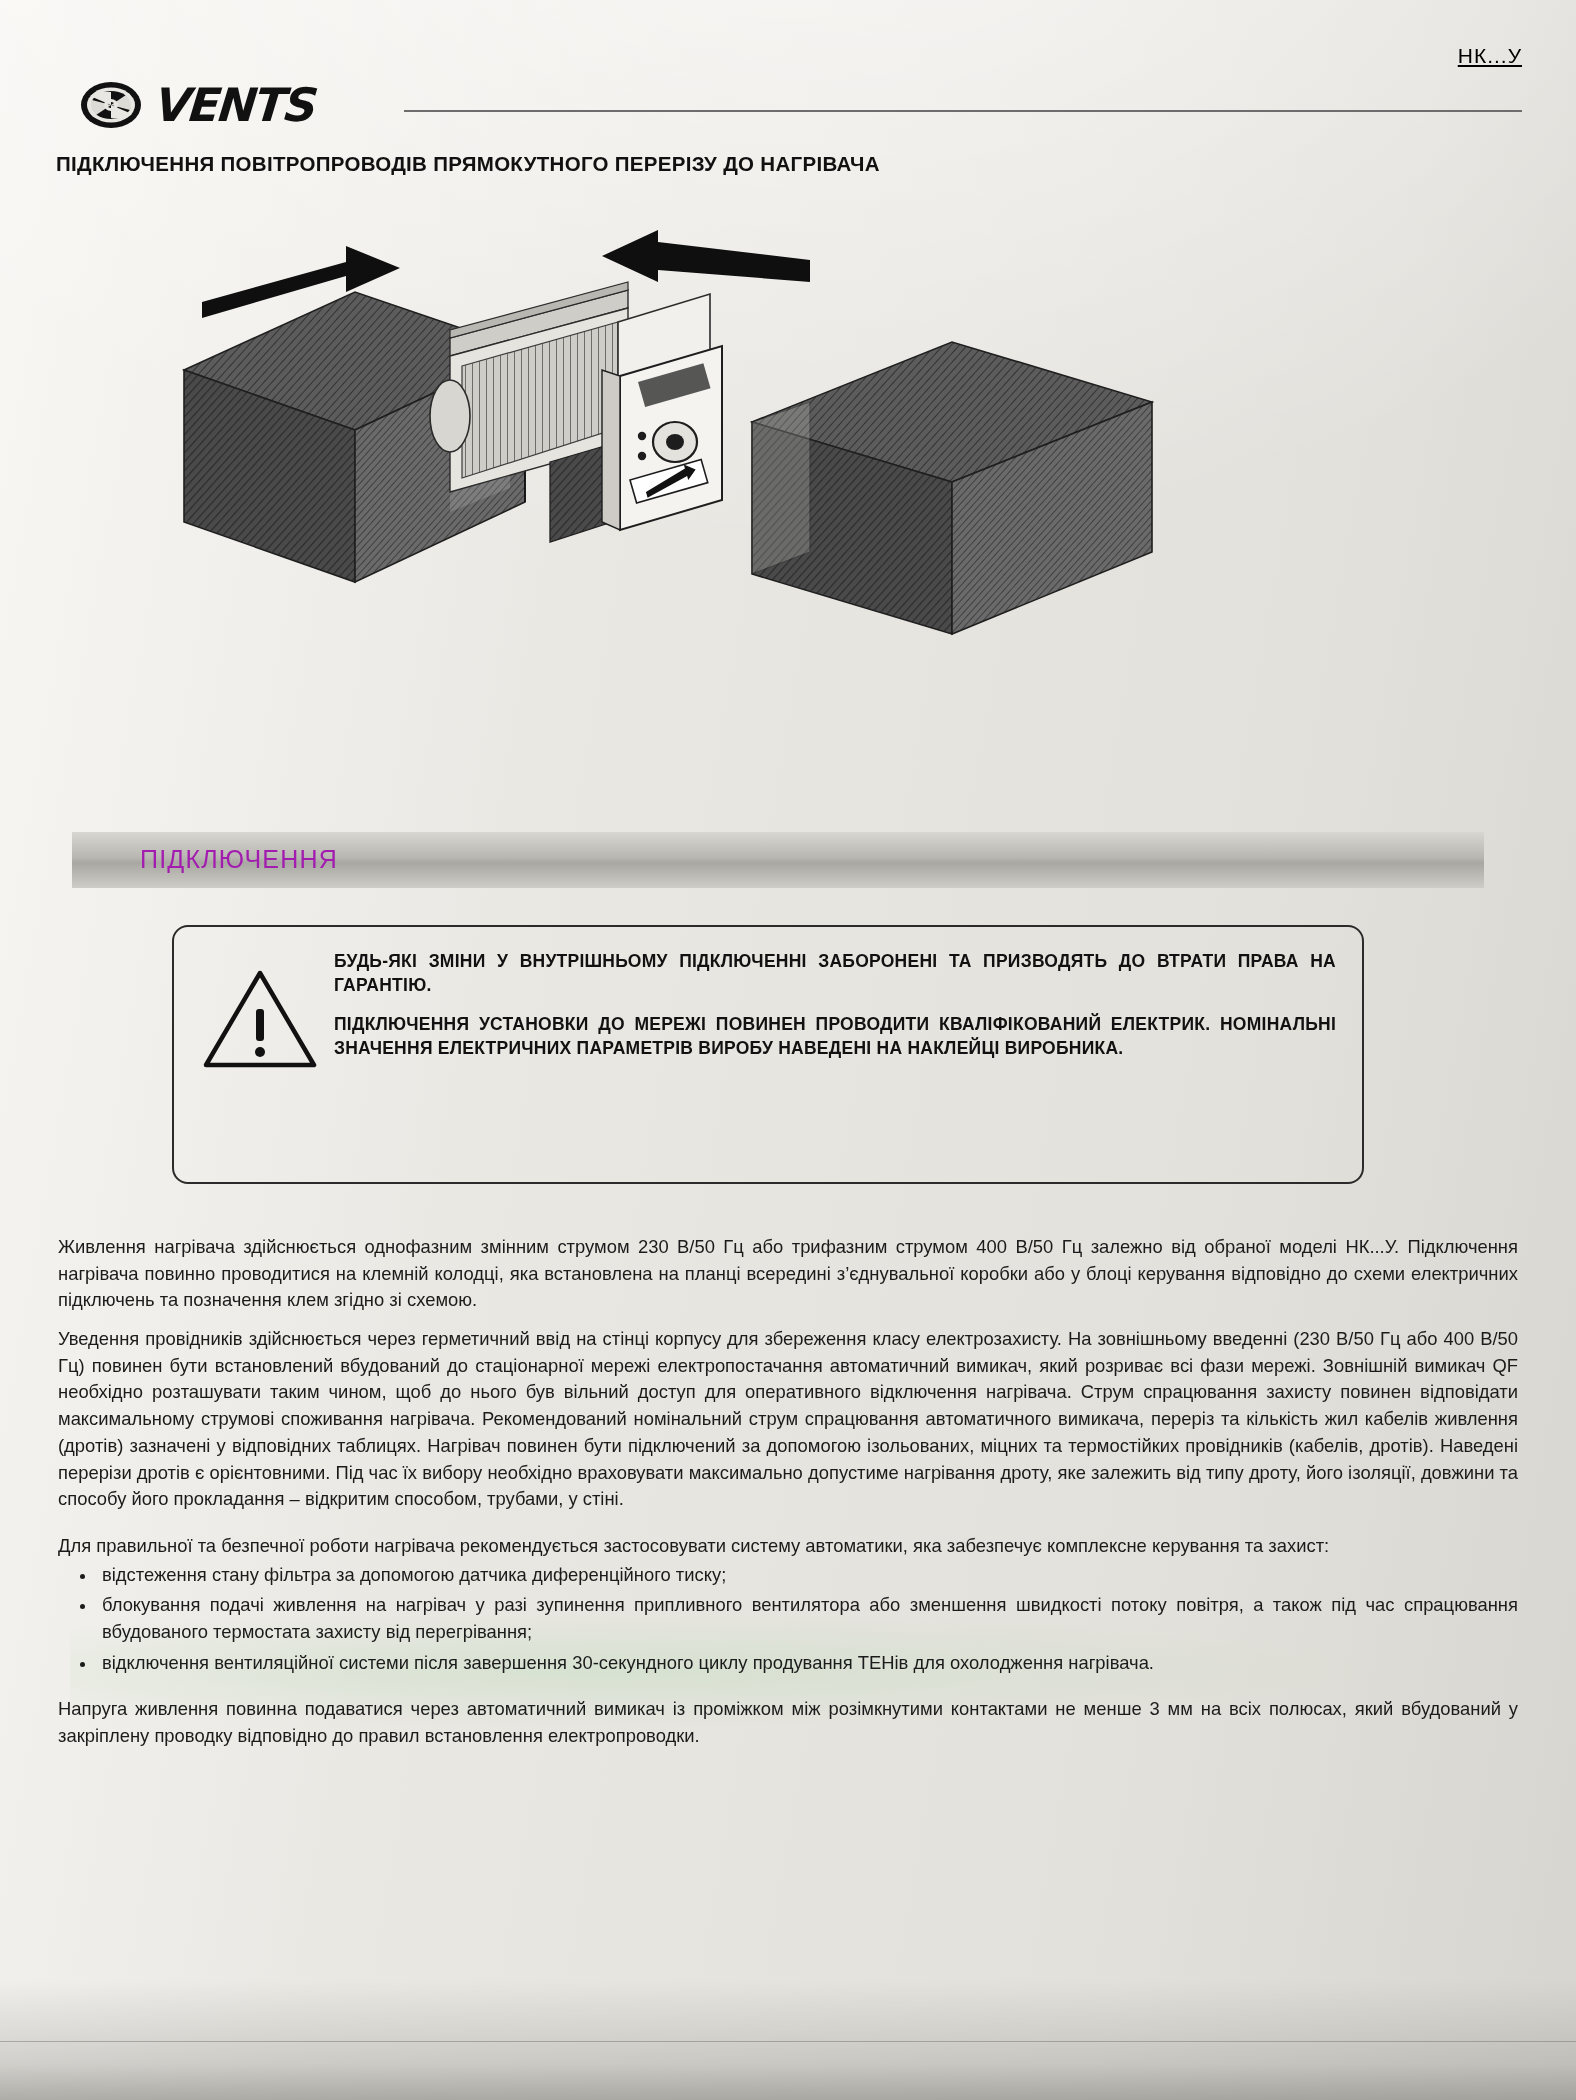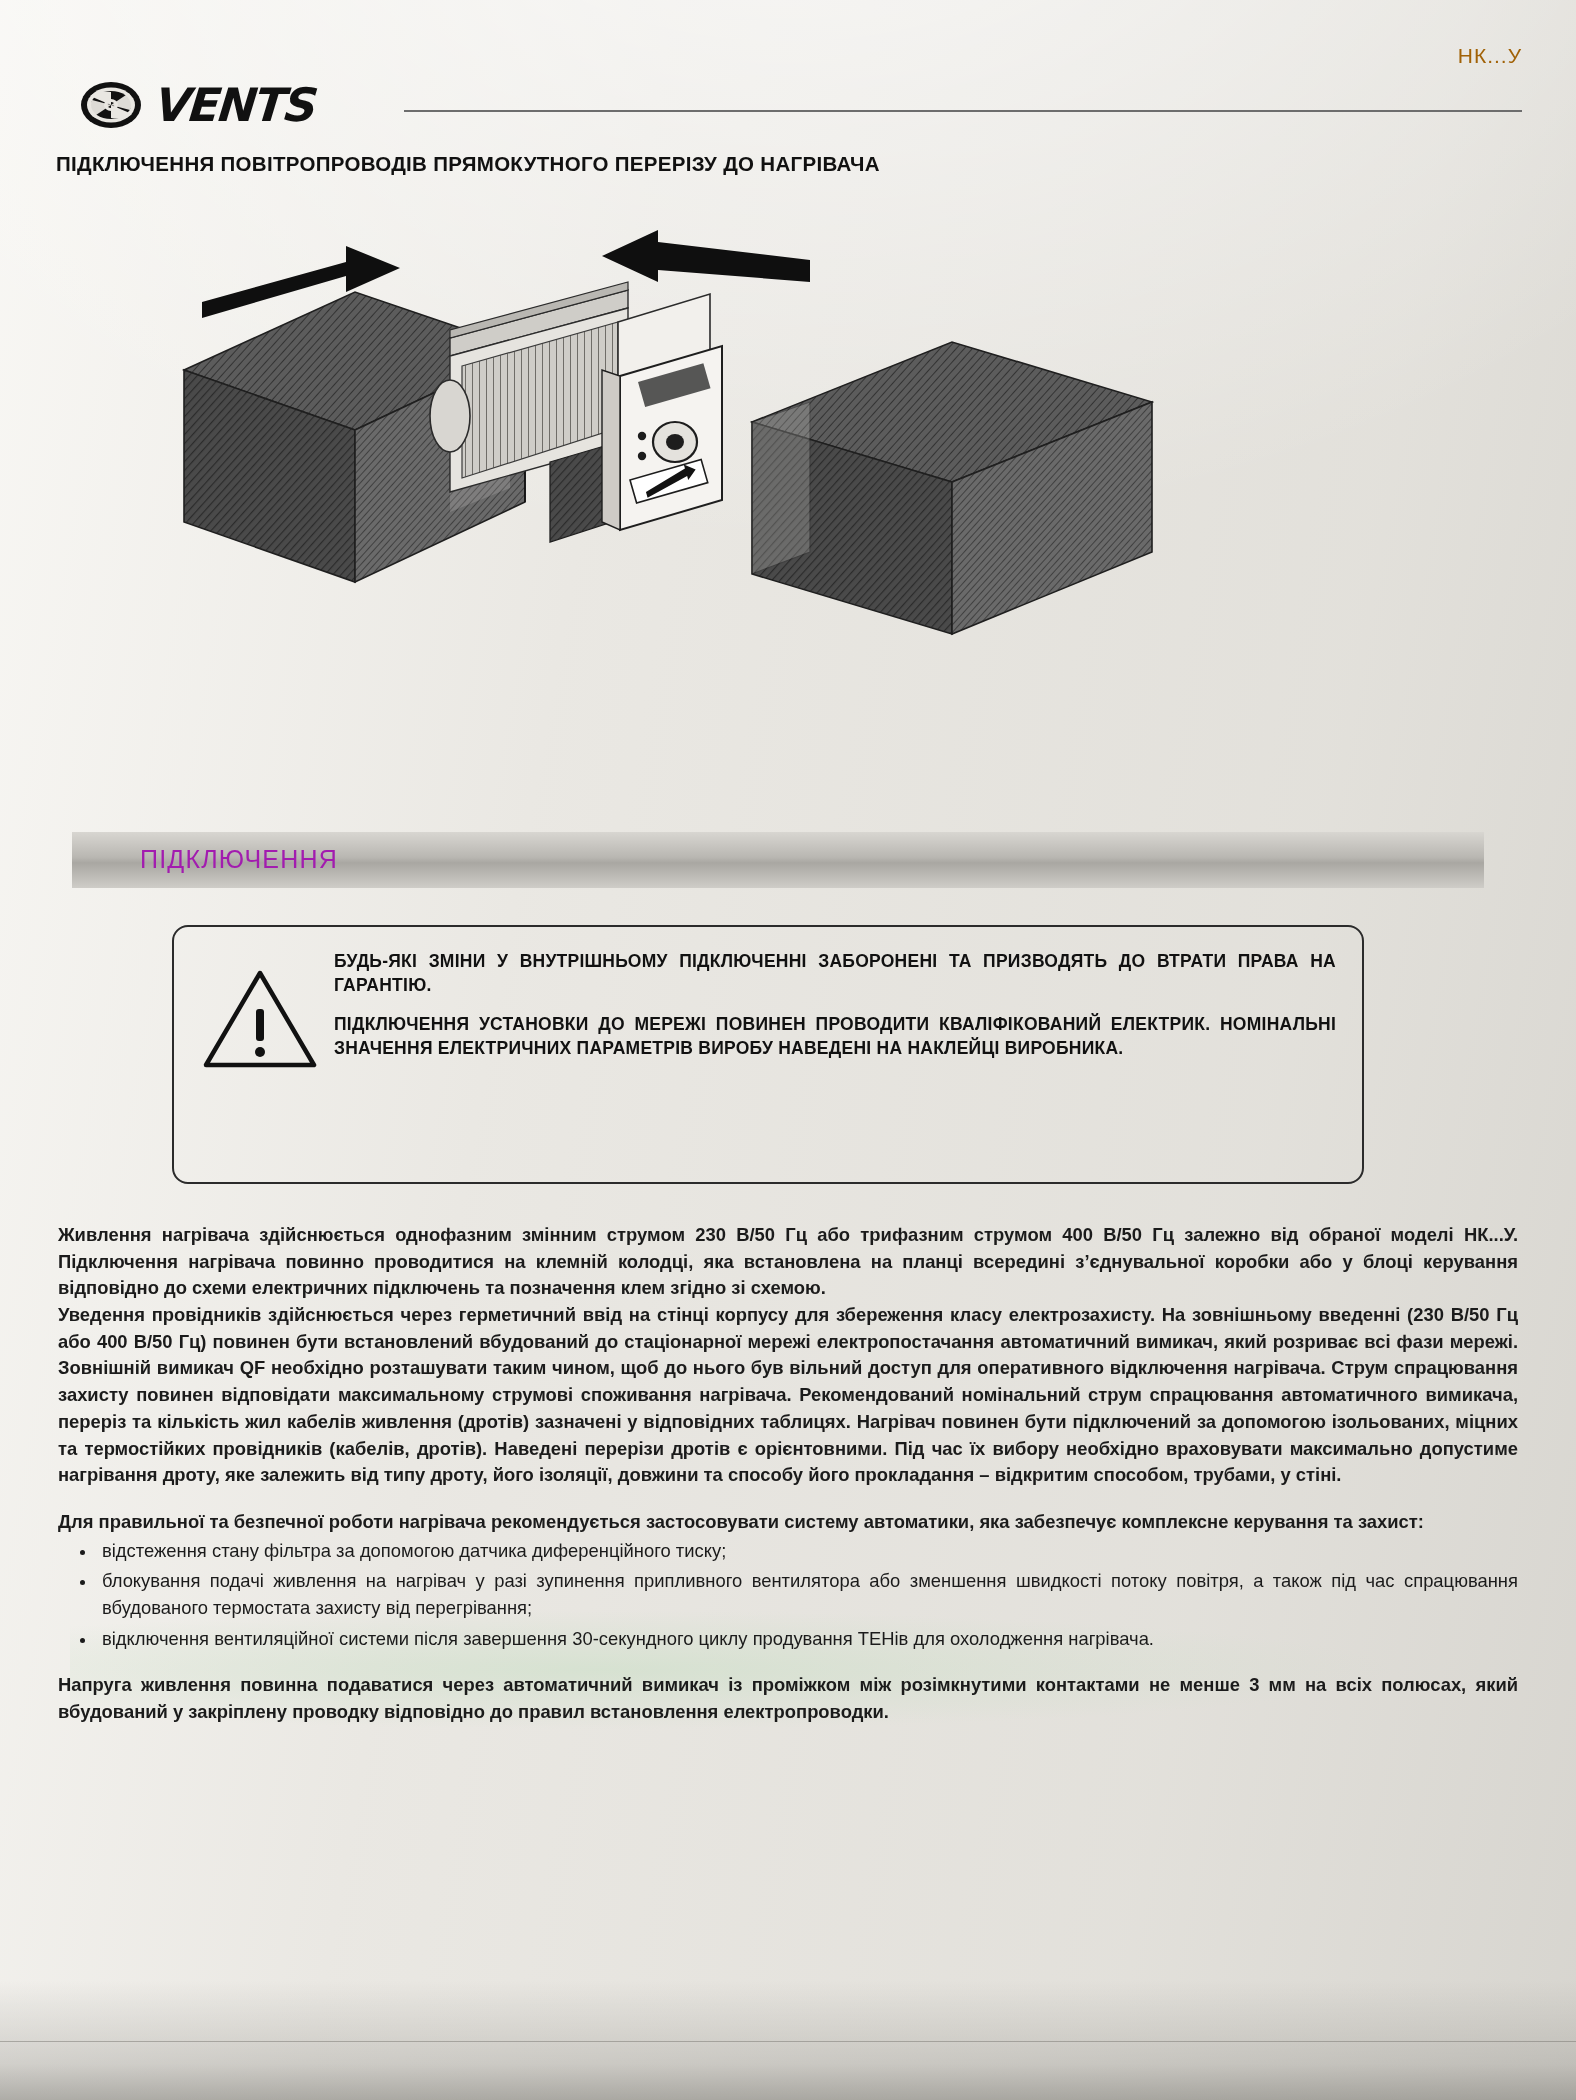--- a/index.html
+++ b/index.html
@@ -39,21 +39,22 @@
   }
   .content { position: relative; z-index: 2; }
 
   
   .model-code {
     position: absolute;
     top: 44px;
     right: 54px;
     font-size: 21px;
     letter-spacing: 1px;
-    color: #a16207;
+    color: #000000;
+    text-decoration: underline;
   }
   .header-rule {
     position: absolute;
     top: 110px;
     left: 404px;
     right: 54px;
     height: 2px;
     background: #6d6d6d;
   }
   .logo {
@@ -155,21 +156,21 @@
     position: absolute;
     top: 1222px;
     left: 58px;
     width: 1460px;
     font-size: 18.4px;
     line-height: 1.45;
     color: #1b1b1b;
     text-align: justify;
     text-align-last: left;
   }
-  .body-text p { margin: 0 0 20px 0; font-weight: bold; }
+  .body-text p { margin: 12px 0 20px 0; }
   .body-text p.tight { margin-bottom: 0; }
   .body-text ul {
     margin: 2px 0 20px 0;
     padding-left: 38px;
   }
   .body-text li {
     margin-bottom: 4px;
     padding-left: 6px;
   }
   .body-text li::marker { font-size: 15px; }

